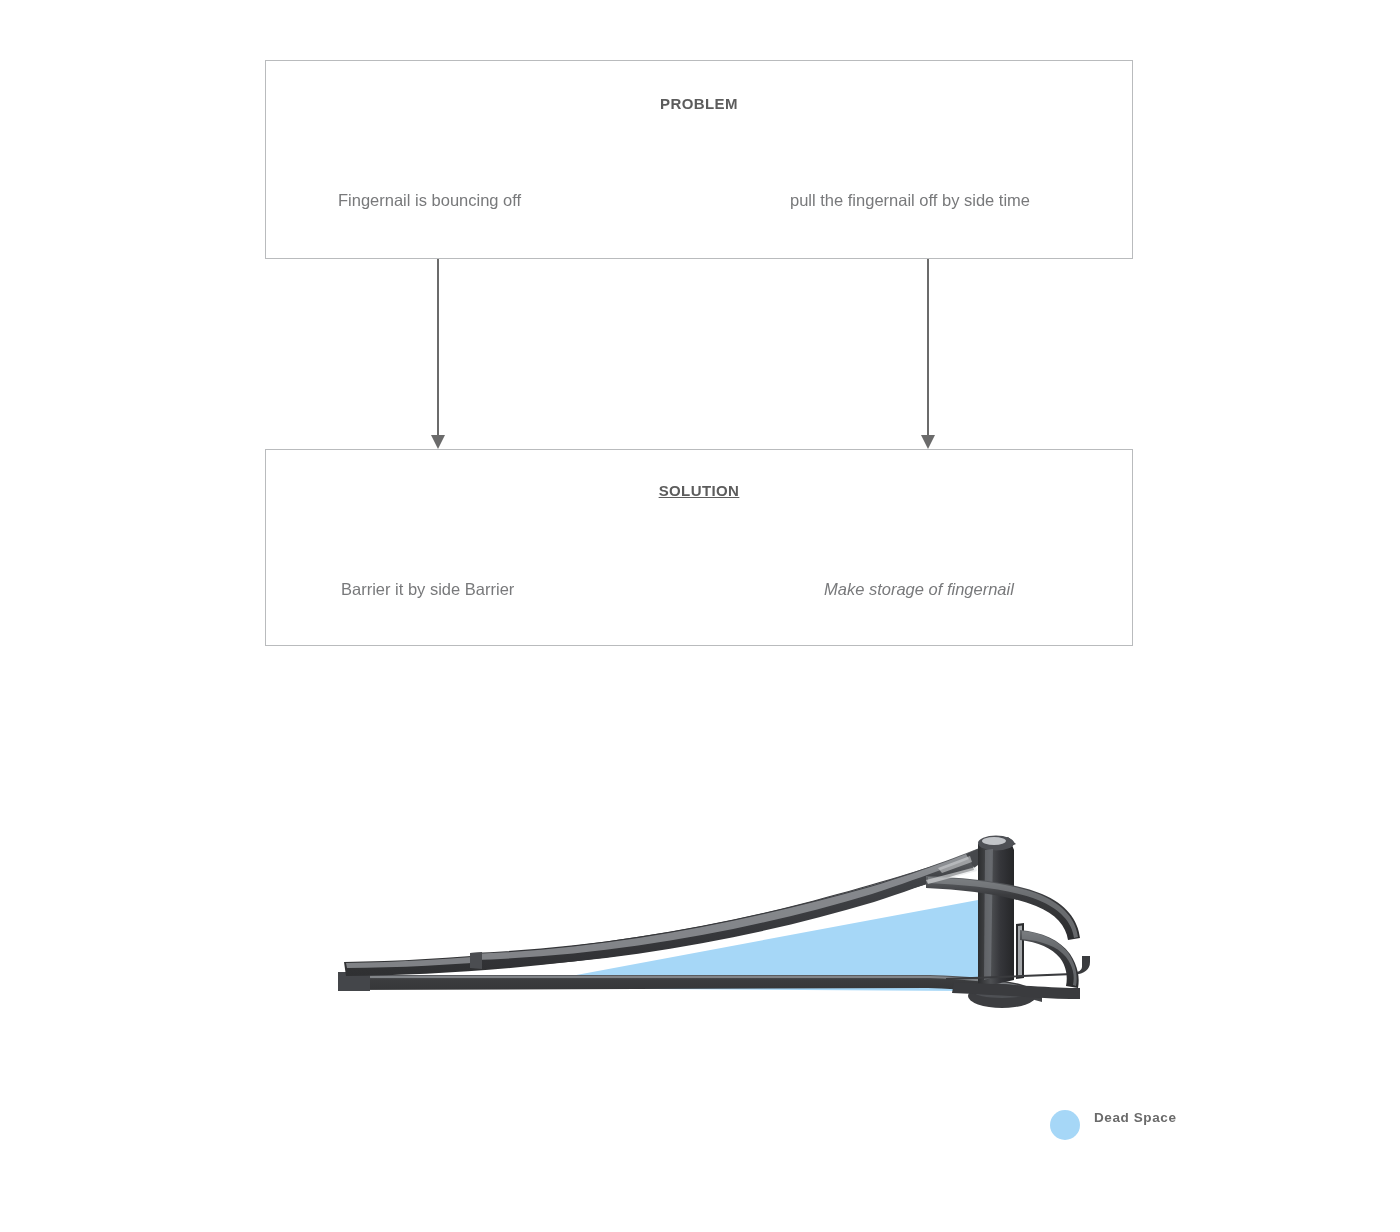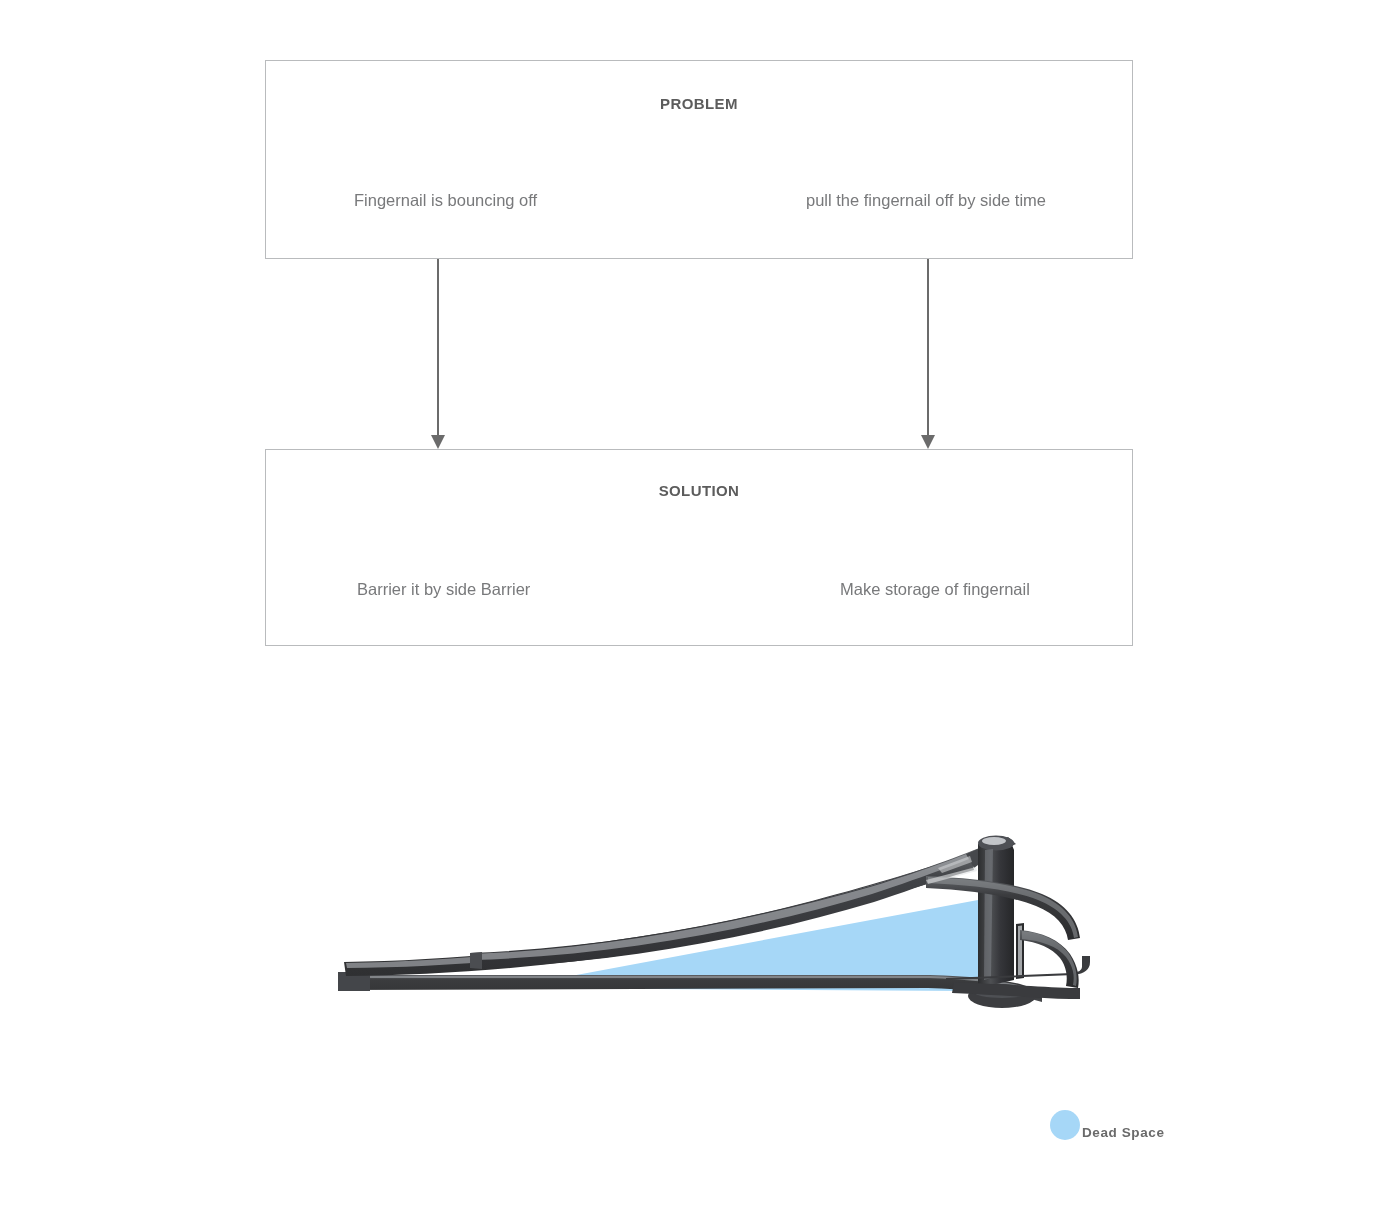--- a/index.html
+++ b/index.html
@@ -37,35 +37,34 @@
     position: absolute;
     left: 0;
     width: 100%;
     text-align: center;
     font-size: 15px;
     font-weight: bold;
     letter-spacing: 0.4px;
     color: #5c5c5c;
   }
   #problem-box .box-title { top: 34px; }
-  #solution-box .box-title { top: 32px; }
+  #solution-box .box-title { top: 32px; text-decoration: underline; }
 
   .box-item {
     position: absolute;
     font-size: 16.5px;
     color: #78797b;
     white-space: nowrap;
-    margin-left: 16px;
   }
   .box-item.left  { left: 72px; }
   .box-item.right { left: 527px; }
   #problem-box .box-item { top: 130px; }
   #solution-box .box-item { top: 130px; }
   #problem-box .box-item.right { left: 524px; }
-  #solution-box .box-item.right { left: 558px; }
+  #solution-box .box-item.right { left: 558px; font-style: italic; }
   #solution-box .box-item.left  { left: 75px; }
 
   
   .arrow {
     position: absolute;
     top: 259px;
     height: 190px;
     width: 18px;
   }
   #arrow-left  { left: 429px; }
@@ -97,22 +96,22 @@
     height: 220px;
   }
   #clipper-figure svg { display: block; width: 760px; height: 220px; }
 
   
   #legend {
     position: absolute;
     left: 1050px;
     top: 1110px;
     display: flex;
-    align-items: flex-end;
-    gap: 2px;
+    align-items: flex-start;
+    gap: 14px;
   }
   #legend .swatch {
     width: 30px;
     height: 30px;
     border-radius: 50%;
     background: #a6d7f7;
   }
   #legend .legend-label {
     font-size: 13.5px;
     font-weight: bold;

